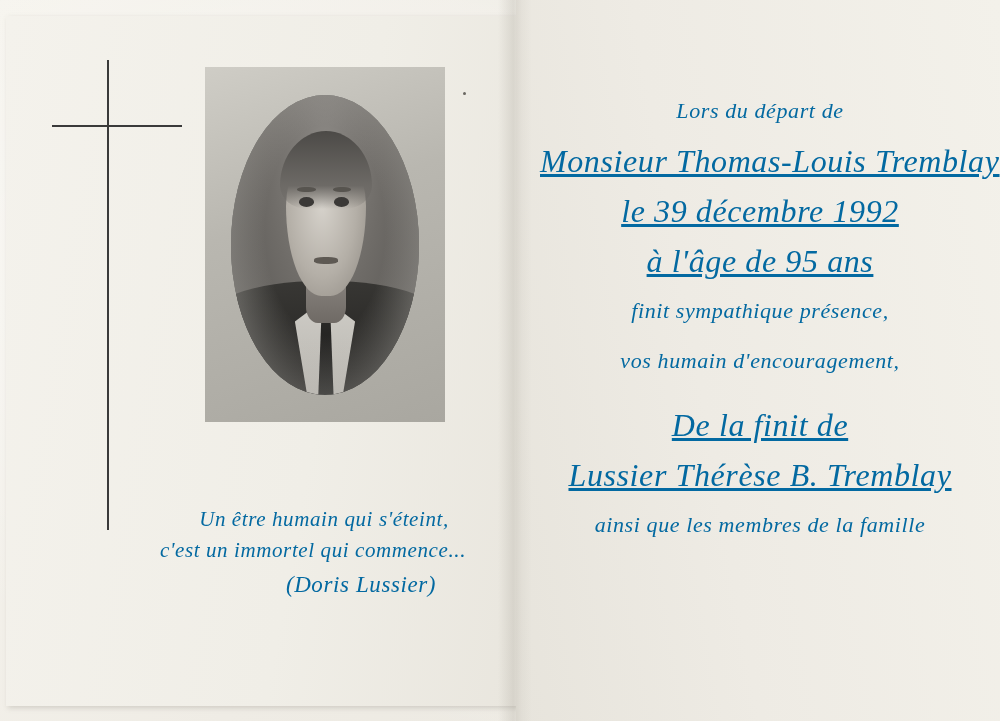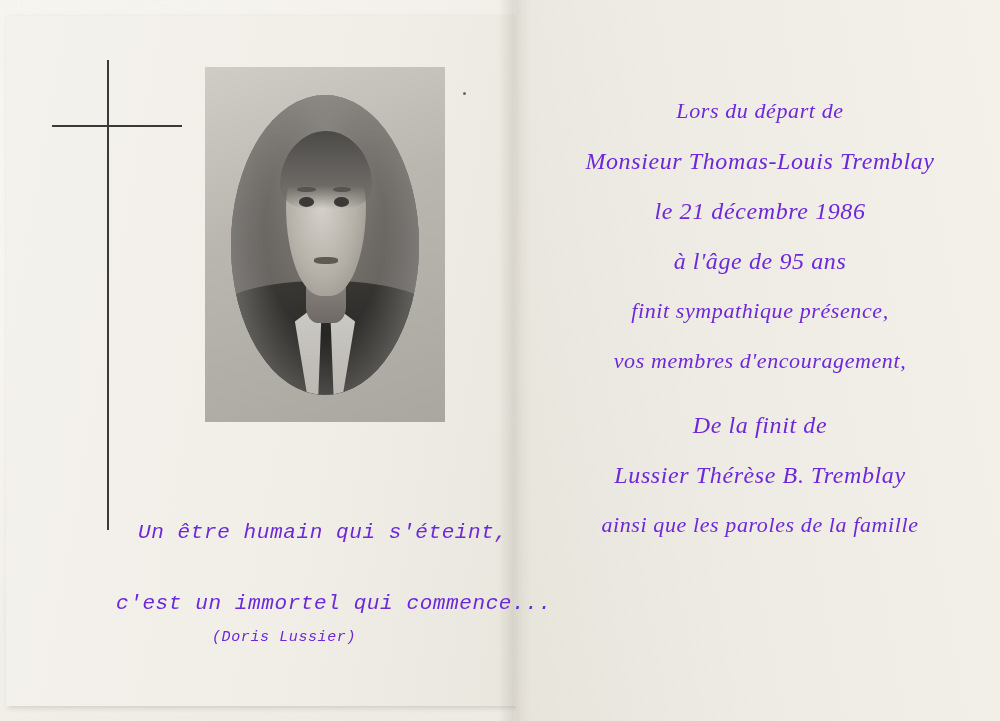--- a/index.html
+++ b/index.html
@@ -208,61 +208,62 @@
     width: 3px;
     height: 3px;
     background: #6a6761;
     border-radius: 50%;
   }
 
   
   .script {
     font-family: "Liberation Serif", serif;
     font-style: italic;
-    color: #6d28d9;
+    color: #0369a1;
     letter-spacing: 0.6px;
   }
 
   .quote {
     position: absolute;
     left: 120px;
-    top: 517px;
+    top: 504px;
     width: 390px;
-    font-family: Liberation Mono, monospace;
+    text-align: center;
   }
   .quote .line {
     font-size: 21px;
     line-height: 31px;
     white-space: nowrap;
   }
   .quote .l1 { margin-left: 18px; }
   .quote .l2 { margin-left: 6px; }
-  .quote .l3 { margin-left: -4px; margin-top: 40px; }
+  .quote .l3 { margin-left: -4px; }
   .quote .author {
-    font-size: 15px;
+    font-size: 23px;
     line-height: 34px;
     margin-left: 92px;
     margin-top: 2px;
     white-space: nowrap;
   }
 
   .message {
     position: absolute;
     left: 540px;
     top: 86px;
     width: 440px;
     text-align: center;
   }
   .message .line {
     font-size: 22px;
     line-height: 50px;
     white-space: nowrap;
   }
   .message .big {
-    font-size: 24px;
+    font-size: 32px;
+    text-decoration: underline;
   }
   .message .gap-top { margin-top: 14px; }
 </style>
 </head>
 <body>
 
 <div class="card">
 
   <div class="paper-tone"></div>
   <div class="leaf-left"></div>
@@ -295,22 +296,22 @@
 
   <div class="quote script">
     <div class="line l1">Un être humain qui s'éteint,</div>
     <div class="line l3">c'est un immortel qui commence...</div>
     <div class="author">(Doris Lussier)</div>
   </div>
 
   <div class="message script">
     <div class="line">Lors du départ de</div>
     <div class="line big">Monsieur Thomas-Louis Tremblay</div>
-    <div class="line big">le 21 décembre 1986</div>
+    <div class="line big">le 39 décembre 1992</div>
     <div class="line big">à l'âge de 95 ans</div>
     <div class="line">finit sympathique présence,</div>
-    <div class="line">vos membres d'encouragement,</div>
+    <div class="line">vos humain d'encouragement,</div>
     <div class="line big gap-top">De la finit de</div>
     <div class="line big">Lussier Thérèse B. Tremblay</div>
-    <div class="line">ainsi que les paroles de la famille</div>
+    <div class="line">ainsi que les membres de la famille</div>
   </div>
 
 </div>
 
 </body></html>

